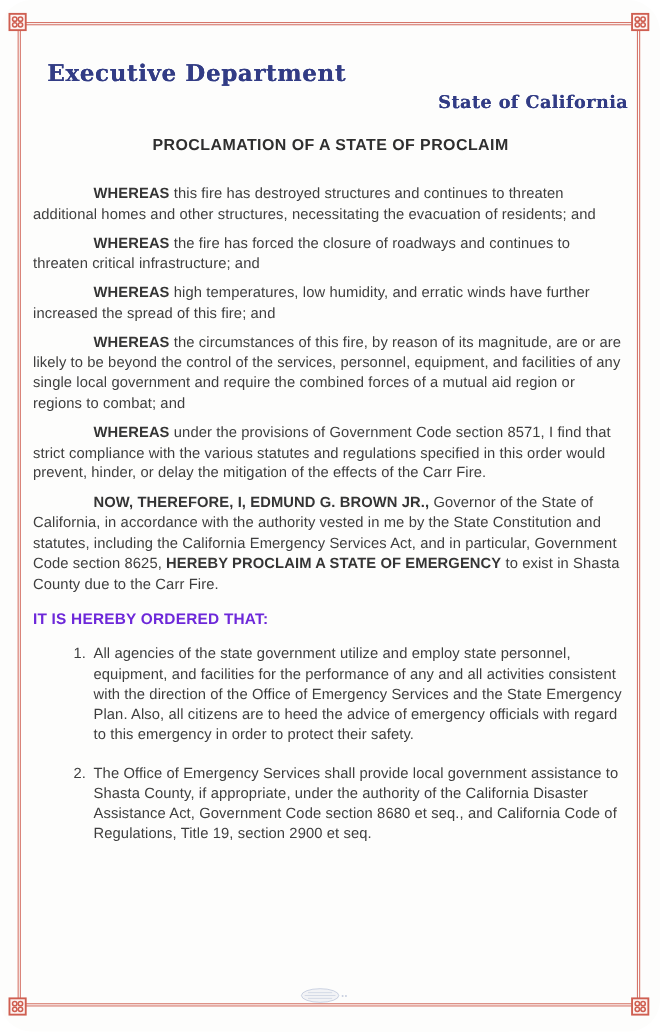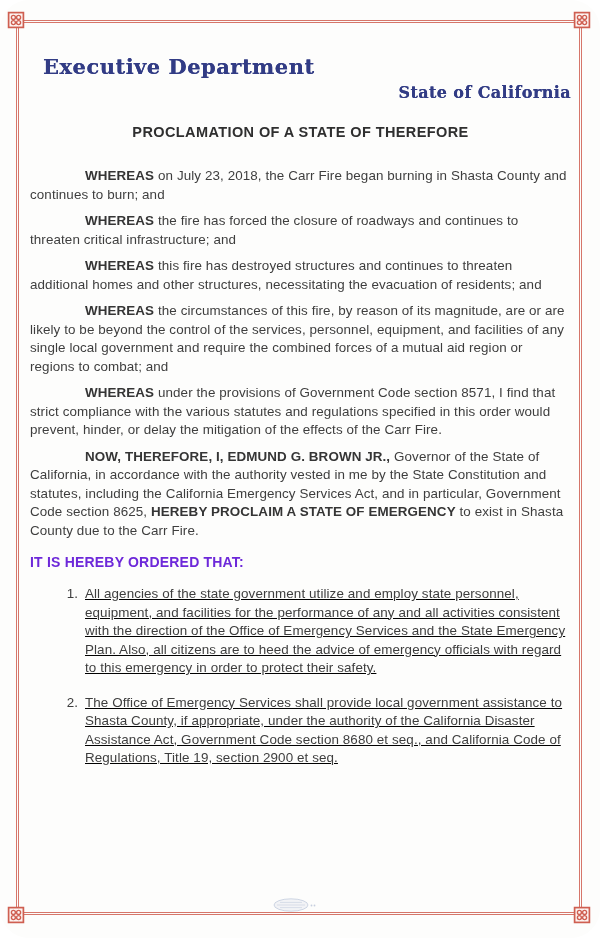--- a/index.html
+++ b/index.html
@@ -56,21 +56,21 @@
   .para{
     font-size:13.4px;line-height:18.5px;color:var(--text-gray);
     text-indent:55px;margin:0 0 8px 0;letter-spacing:.1px;
   }
   .para b{color:#353535;}
   .order-head{
     font-size:14px;font-weight:bold;color:#6d28d9;
     margin:14px 0 0 0;letter-spacing:.2px;
   }
   ol.order-list{
-    margin:15px 0 0 0;padding-left:52px;text-decoration:underline;
+    margin:15px 0 0 0;padding-left:52px;
   }
   ol.order-list li{
     font-size:13.4px;line-height:18.5px;color:var(--text-gray);
     margin-bottom:16px;padding-left:3px;letter-spacing:.1px;
   }
   .watermark{
     position:absolute;left:272px;top:897px;width:46px;height:16px;
     opacity:.75;
   }
   .watermark svg{display:block}
@@ -117,30 +117,30 @@
       <circle cx="6.4" cy="11.6" r="2" fill="none" stroke="currentColor" stroke-width="1.4"></circle>
       <circle cx="11.6" cy="11.6" r="2" fill="none" stroke="currentColor" stroke-width="1.4"></circle>
     </svg>
   </div>
 
   <div class="content">
 
     <div class="dept">Executive Department</div>
     <div class="state">State of California</div>
 
-    <div class="doc-title">PROCLAMATION OF A STATE OF THEREFORE</div>
+    <div class="doc-title">PROCLAMATION OF A STATE OF PROCLAIM</div>
 
     <div class="body-block">
 
-      <p class="para"><b>WHEREAS</b><span> on July 23, 2018, the Carr Fire began burning in Shasta County and continues to burn; and</span></p>
+
+      <p class="para"><b>WHEREAS</b><span> this fire has destroyed structures and continues to threaten additional homes and other structures, necessitating the evacuation of residents; and</span></p>
 
       <p class="para"><b>WHEREAS</b><span> the fire has forced the closure of roadways and continues to threaten critical infrastructure; and</span></p>
 
-      <p class="para"><b>WHEREAS</b><span> this fire has destroyed structures and continues to threaten additional homes and other structures, necessitating the evacuation of residents; and</span></p>
-
+      <p class="para"><b>WHEREAS</b><span> high temperatures, low humidity, and erratic winds have further increased the spread of this fire; and</span></p>
 
 
       <p class="para"><b>WHEREAS</b><span> the circumstances of this fire, by reason of its magnitude, are or are likely to be beyond the control of the services, personnel, equipment, and facilities of any single local government and require the combined forces of a mutual aid region or regions to combat; and</span></p>
 
 
       <p class="para"><b>WHEREAS</b><span> under the provisions of Government Code section 8571, I find that strict compliance with the various statutes and regulations specified in this order would prevent, hinder, or delay the mitigation of the effects of the Carr Fire.</span></p>
 
       <p class="para"><b>NOW, THEREFORE, I, EDMUND G. BROWN JR.,</b><span> Governor of the State of California, in accordance with the authority vested in me by the State Constitution and statutes, including the California Emergency Services Act, and in particular, Government Code section 8625, </span><b>HEREBY PROCLAIM A STATE OF EMERGENCY</b><span> to exist in Shasta County due to the Carr Fire.</span></p>
 
       <div class="order-head">IT IS HEREBY ORDERED THAT:</div>

